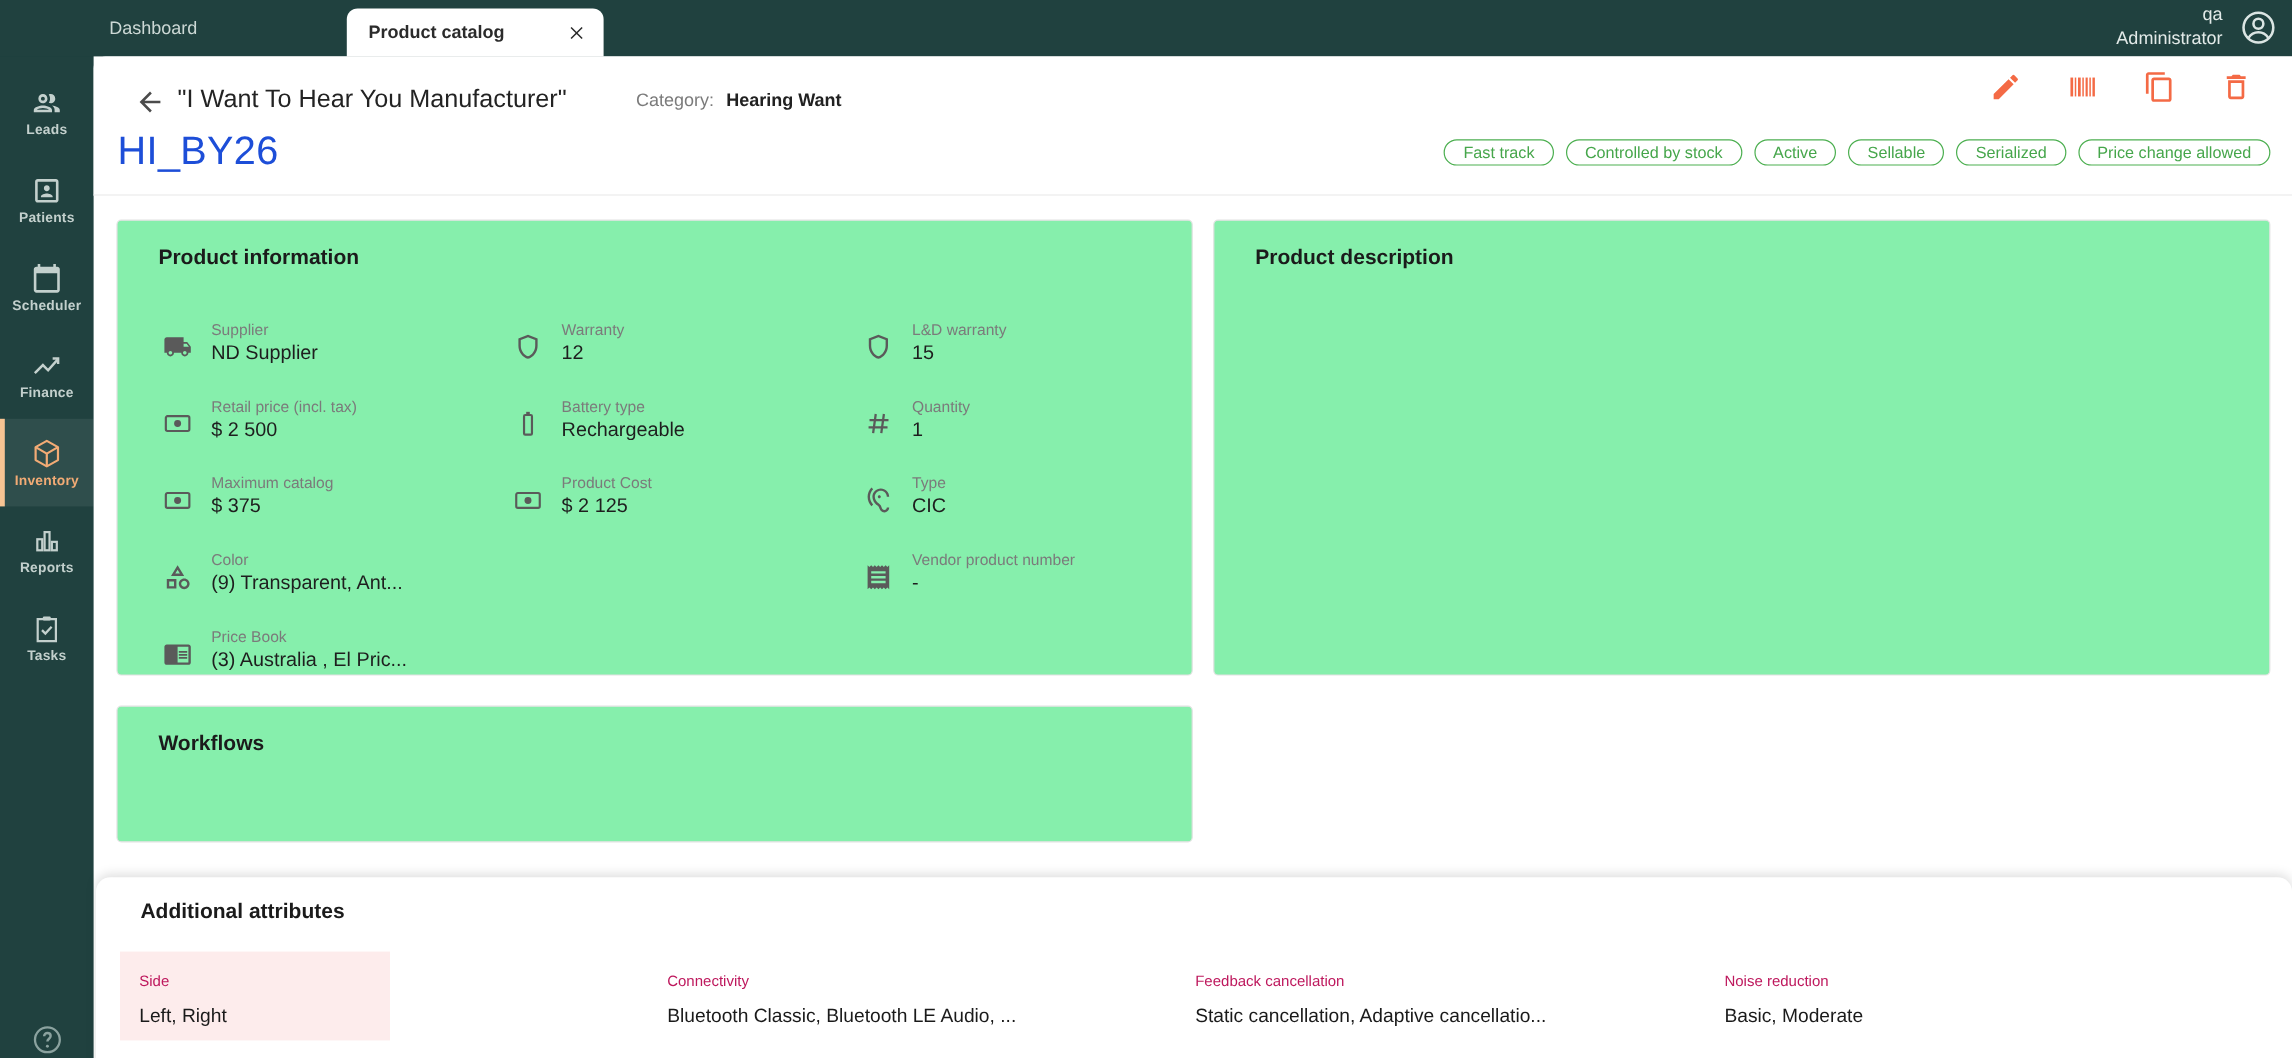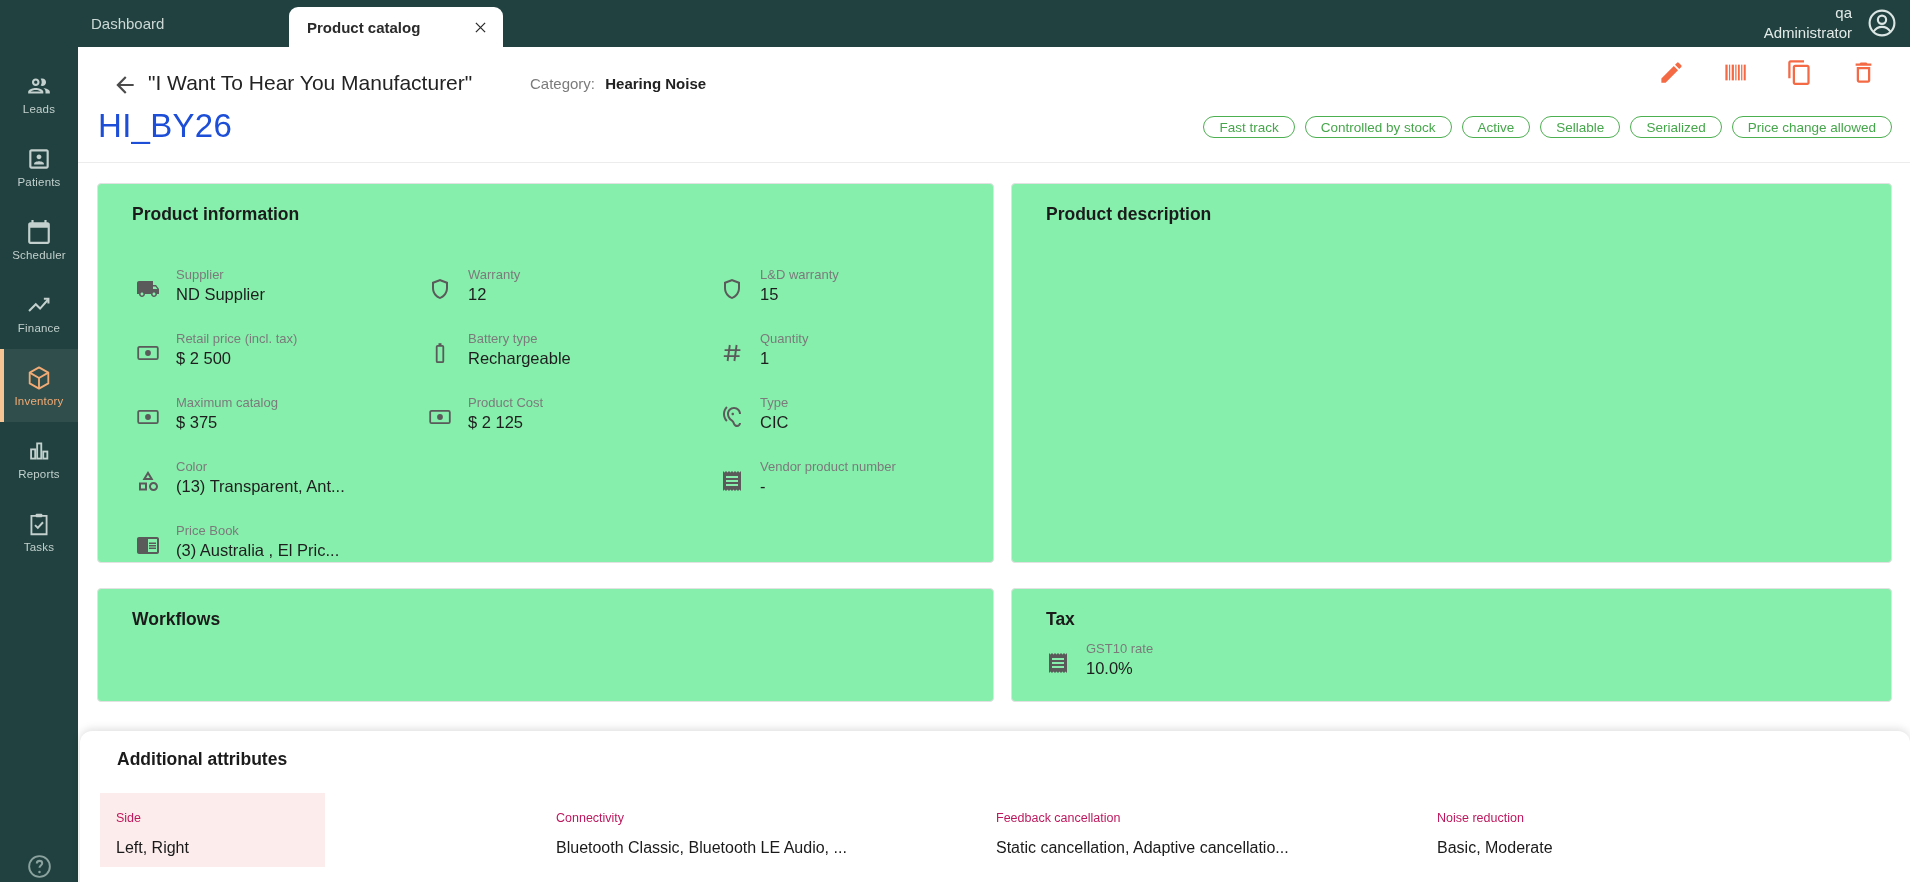--- a/index.html
+++ b/index.html
@@ -11,21 +11,21 @@
   .tab-inactive { position:absolute; left:91px; top:0; height:47px; display:flex; align-items:center;
     color:#ccd8d5; font-size:15px; cursor:pointer; }
   .tab-active { position:absolute; left:289px; top:7px; width:214px; height:40px; background:#fff;
     border-radius:9px 9px 0 0; display:flex; align-items:center; padding:0 14px 0 18px;
     font-size:15px; color:#2b2b2b;font-weight:bold; }
   .tab-close { margin-left:auto; width:18px; height:18px; display:flex; align-items:center; justify-content:center; cursor:pointer; }
   .user-block { position:absolute; right:58px; top:3px; text-align:right; color:#e2eae8; font-size:15px; line-height:20px; }
   .avatar-btn { position:absolute; right:12px; top:7px; width:32px; height:32px; color:#dbe5e3; cursor:pointer; }
 
   
-  .sidebar { position:absolute; left:0; top:47px; width:78px; height:835px; background:#20413f; z-index:4; }
+  .sidebar { position:absolute; left:0; top:47px; width:78px; height:835px; background:#20413f; z-index:4;font-weight:bold; }
   .nav { position:absolute; top:10px; left:0; width:78px; }
   .nav-item { position:relative; width:78px; height:73px; display:flex; flex-direction:column;
     align-items:center; justify-content:center; gap:4px; color:#c3d0cd; cursor:pointer; }
   .nav-item .nav-icon { width:26px; height:26px; }
   .nav-item .nav-label { font-size:11.5px; letter-spacing:.2px; }
   .nav-item.active { background:rgba(255,255,255,0.07); color:#f2ab75; }
   .nav-item.active::before { content:""; position:absolute; left:0; top:0; bottom:0; width:4px; background:#f7c493; }
   .help-btn { position:absolute; left:26px; top:806px; width:27px; height:27px; color:#8ba29f; cursor:pointer; }
 
   
@@ -263,21 +263,21 @@
 
   <div class="page-header">
     <div class="back-btn">
         <svg>
           <use href="#i-back"></use>
         </svg>
       </div>
     <div class="page-title">"I Want To Hear You Manufacturer"</div>
     <div class="category-wrap">
       <span>Category:</span>
-      <b>Hearing Noise</b>
+      <b>Hearing Want</b>
     </div>
     <div class="header-actions">
       <div class="action-btn">
           <svg>
             <use href="#i-pencil"></use>
           </svg>
         </div>
       <div class="action-btn">
           <svg>
             <use href="#i-barcode"></use>
@@ -408,21 +408,21 @@
           </span>
       </div>
       <div class="field" style="grid-column:1;grid-row:4">
         <span class="field-icon">
             <svg>
               <use href="#i-shapes"></use>
             </svg>
           </span>
         <span>
             <div class="field-label">Color</div>
-              <div class="field-value">(13) Transparent, Ant...</div>
+              <div class="field-value">(9) Transparent, Ant...</div>
           </span>
       </div>
       <div class="field" style="grid-column:3;grid-row:4">
         <span class="field-icon">
             <svg>
               <use href="#i-receipt"></use>
             </svg>
           </span>
         <span>
             <div class="field-label">Vendor product number</div>
@@ -444,34 +444,20 @@
   </div>
 
   <div class="card card-desc">
     <div class="card-title">Product description</div>
   </div>
 
   <div class="card card-workflows">
     <div class="card-title">Workflows</div>
   </div>
 
-  <div class="card card-tax">
-    <div class="card-title">Tax</div>
-    <div class="tax-field field">
-      <span class="field-icon">
-          <svg>
-            <use href="#i-receipt"></use>
-          </svg>
-        </span>
-      <span>
-          <div class="field-label">GST10 rate</div>
-            <div class="field-value">10.0%</div>
-        </span>
-    </div>
-  </div>
 
   <div class="card-extra">
     <div class="extra-title">Additional attributes</div>
     <div class="attr-cell attr-0 hl">
       <div class="attr-label">Side</div>
       <div class="attr-value">Left, Right</div>
     </div>
     <div class="attr-cell attr-1">
       <div class="attr-label">Connectivity</div>
       <div class="attr-value">Bluetooth Classic, Bluetooth LE Audio, ...</div>

